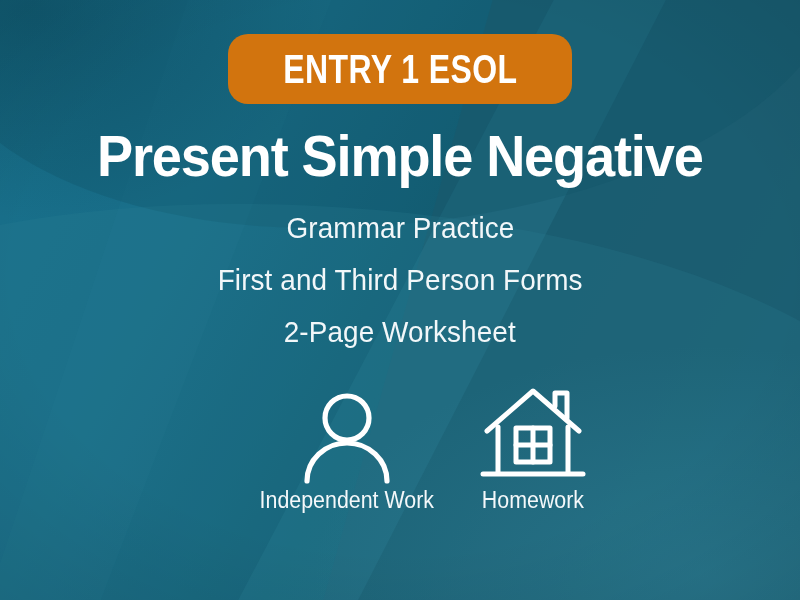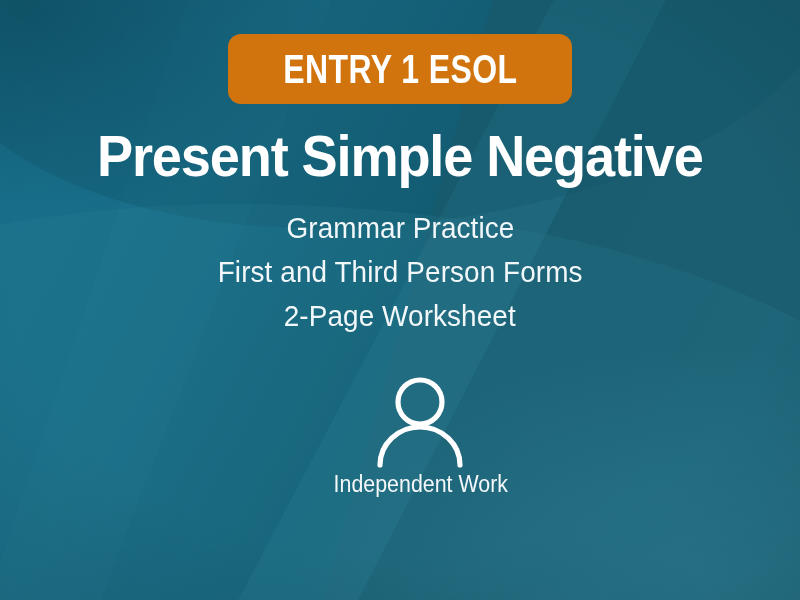--- a/index.html
+++ b/index.html
@@ -62,21 +62,21 @@
     position:relative; z-index:5;
     width:100%; height:100%;
     display:flex; flex-direction:column; align-items:center;
   }
   #badge {
     margin-top:34px;
     min-width:256px;
     height:70px;
     padding:16px 26px;
     background:#d2740e;
-    border-radius:13px;
+    border-radius:20px;
     display:flex; align-items:center; justify-content:center;
   }
   #badge-label {
     color:#fff;
     font-size:40px;
     font-weight:700;
     letter-spacing:.5px;
     transform:scaleX(.80);
     transform-origin:center;
     white-space:nowrap;
@@ -89,21 +89,21 @@
     font-weight:700;
     letter-spacing:-1.2px;
     transform:scaleX(.95);
     white-space:nowrap;
     line-height:1.06;
     text-align:center;
   }
   #subtitle {
     margin-top:22px;
     display:flex; flex-direction:column; align-items:center;
-    gap:4px;
+    gap:12px;
   }
   .subtitle-line {
     color:#f2f7f9;
     font-size:30px;
     font-weight:400;
     letter-spacing:.1px;
     transform:scaleX(.93);
     white-space:nowrap;
     line-height:1.32;
   }
@@ -165,17 +165,37 @@
       <div class="feature">
         <div class="feature-icon">
           <svg width="96" height="92" viewBox="0 0 96 92" fill="none" stroke="#ffffff" stroke-width="5.2" stroke-linecap="round">
             <circle cx="48" cy="29" r="22"></circle>
             <path d="M8 92 A40 38 0 0 1 88 92"></path>
           </svg>
         </div>
         <div class="feature-label">Independent Work</div>
       </div>
 
+      <div class="feature">
+        <div class="feature-icon">
+          <svg width="104" height="94" viewBox="0 0 104 94" fill="none" stroke="#ffffff" stroke-width="5" stroke-linecap="round" stroke-linejoin="round">
+
+            <path d="M6 44 L52 4 L98 44"></path>
+
+            <path d="M74 19 L74 6 L86 6 L86 31"></path>
+
+            <path d="M17 40 L17 86"></path>
+            <path d="M87 40 L87 86"></path>
+
+            <path d="M2 87 L102 87"></path>
+
+            <rect x="35" y="41" width="34" height="34"></rect>
+            <path d="M52 41 L52 75"></path>
+            <path d="M35 58 L69 58"></path>
+          </svg>
+        </div>
+        <div class="feature-label">Homework</div>
+      </div>
 
 
     </div>
   </div>
 </div>
 
 </body></html>

